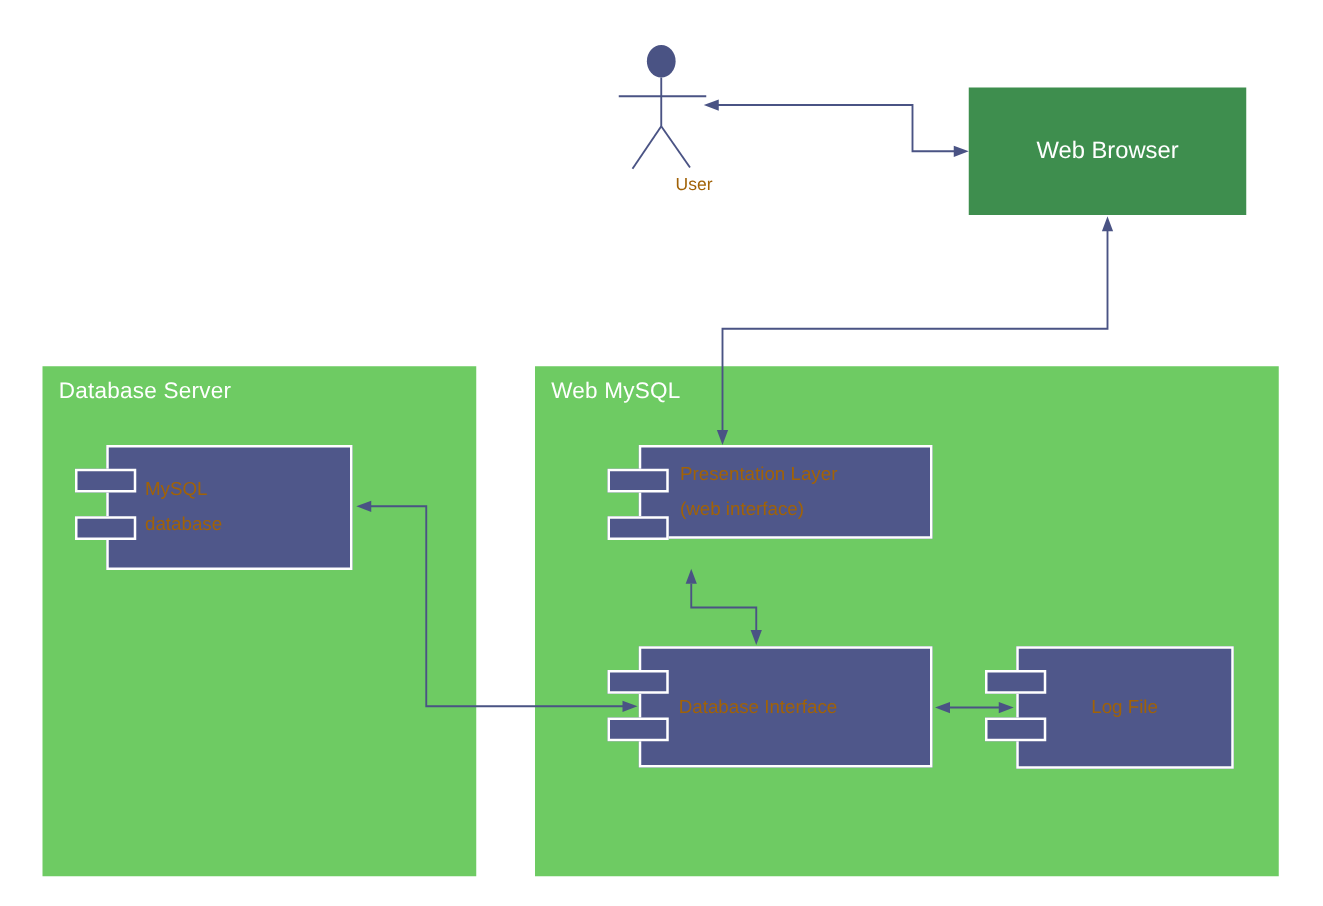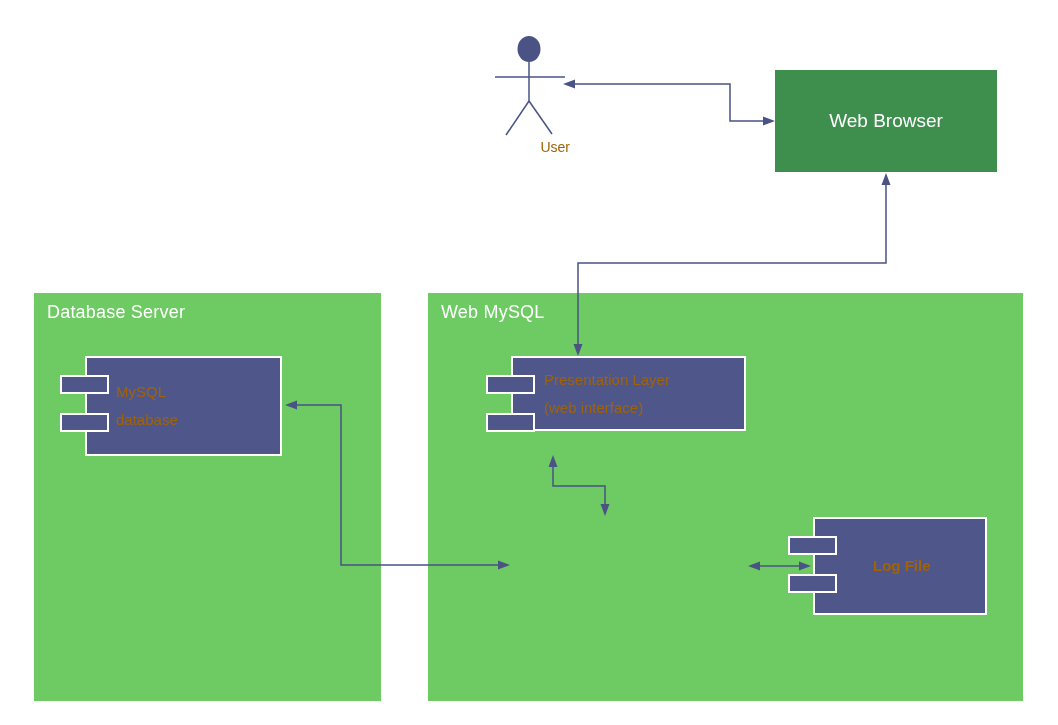--- a/index.html
+++ b/index.html
@@ -73,22 +73,28 @@
   </div>
 
   <div class="component" style="left:486px;top:356px;width:260px;height:75px;">
     <div class="cbox"></div>
     <div class="tab t1"></div>
     <div class="tab t2"></div>
     <div class="clabel pad-pres">Presentation Layer
 (web interface)</div>
   </div>
 
+  <div class="component" style="left:486px;top:517px;width:260px;height:97px;">
+    <div class="cbox"></div>
+    <div class="tab t1"></div>
+    <div class="tab t2"></div>
+    <div class="clabel pad-dbi">Database Interface</div>
+  </div>
 
-  <div class="component" style="left:788px;top:517px;width:199px;height:98px;font-weight:bold;">
+  <div class="component" style="left:788px;top:517px;width:199px;height:98px;">
     <div class="cbox"></div>
     <div class="tab t1"></div>
     <div class="tab t2"></div>
     <div class="clabel pad-log">Log File</div>
   </div>
 
   <div class="actor-label">User</div>
 
   <svg class="overlay" width="1058" height="725" viewBox="0 0 1058 725">
     <g stroke="#4A5384" stroke-width="1.5" fill="none">

